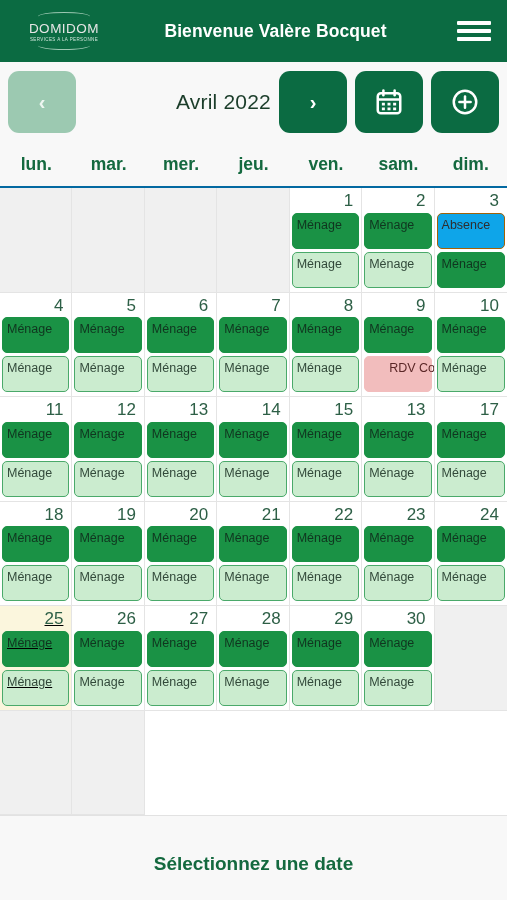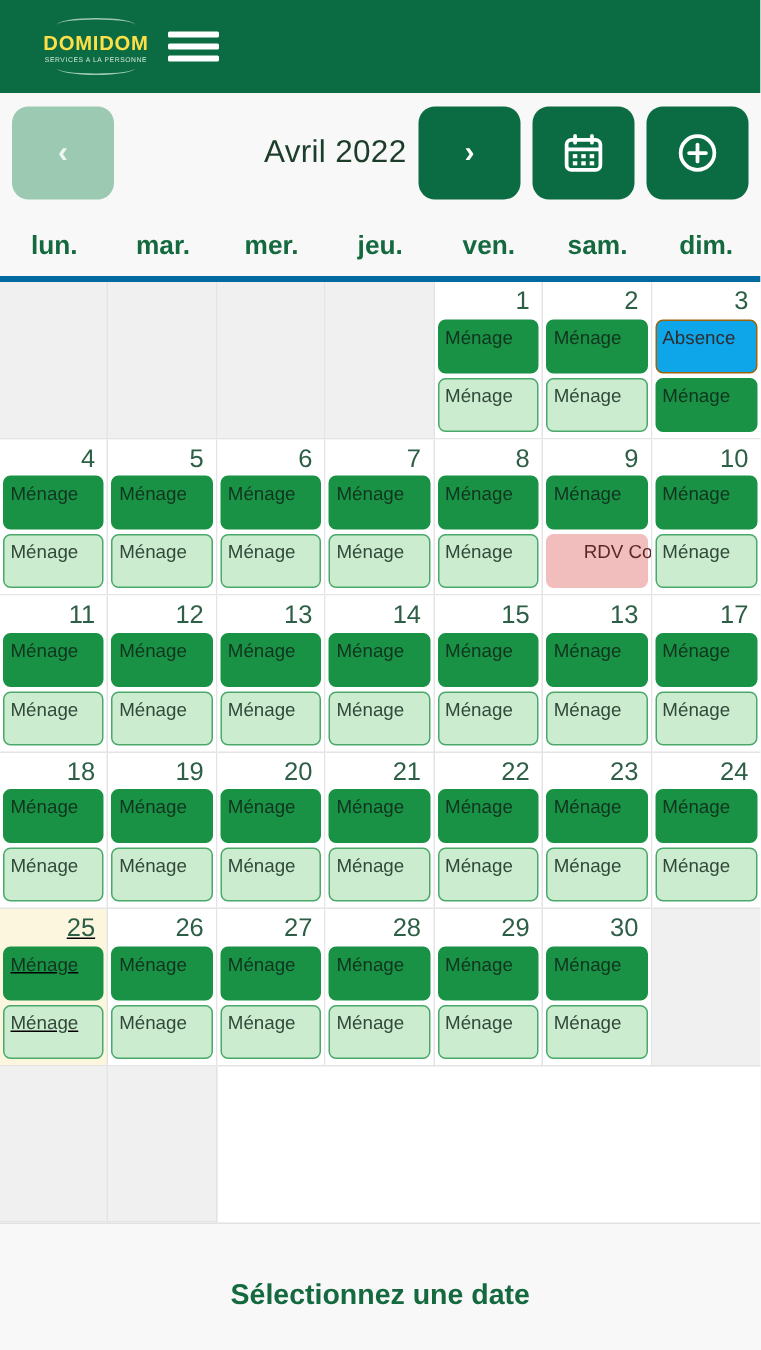--- a/index.html
+++ b/index.html
@@ -26,23 +26,23 @@
     height: 40px;
     display: flex;
     flex-direction: column;
     align-items: center;
     justify-content: center;
     flex: 0 0 auto;
     line-height: 1;
   }
   .logo-main {
     font-size: 13.5px;
-    font-weight: 700;
+    font-weight: 400;
     letter-spacing: 0.5px;
-    color: #fde047;
+    color: #e5e5e5;
     white-space: nowrap;
   }
   .logo-sub {
     font-size: 4.5px;
     letter-spacing: 0.4px;
     color: #cfe6da;
     margin-top: 2px;
     white-space: nowrap;
   }
   .logo-swoosh {
@@ -123,21 +123,21 @@
   }
   .chev { font-size: 20px; line-height: 1; }
 
   
   .weekdays {
     display: grid;
     grid-template-columns: repeat(7, 1fr);
     background: #f8f8f8;
     height: 46px;
     align-items: center;
-    border-bottom: 4px solid #0369a1;
+    border-bottom: 2px solid #0369a1;
   }
   .weekday {
     text-align: center;
     font-size: 17.5px;
     font-weight: 700;
     color: #14693f;
   }
 
   
   .grid {
@@ -208,20 +208,21 @@
 </head>
 <body>
 
 <div class="appbar">
   <div class="logo">
     <div class="logo-swoosh top"></div>
     <div class="logo-main">DOMIDOM</div>
     <div class="logo-sub">SERVICES A LA PERSONNE</div>
     <div class="logo-swoosh"></div>
   </div>
+  <div class="appbar-title">Bienvenue Valère Bocquet</div>
   <div class="hamburger">
     <span></span>
     <span></span>
     <span></span>
   </div>
 </div>
 
 <div class="toolbar">
   <button class="tbtn disabled">
     <span class="chev">‹</span>

